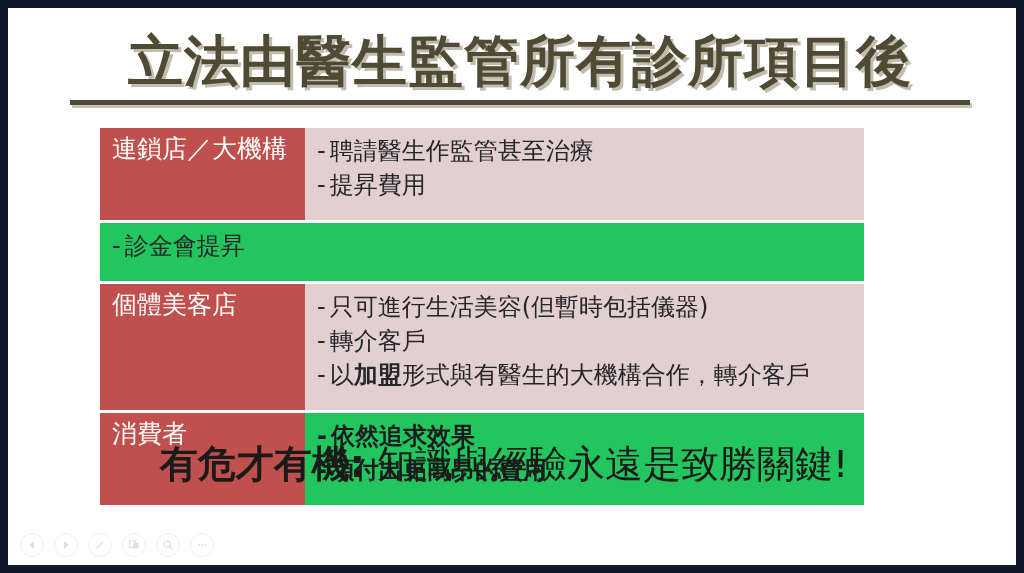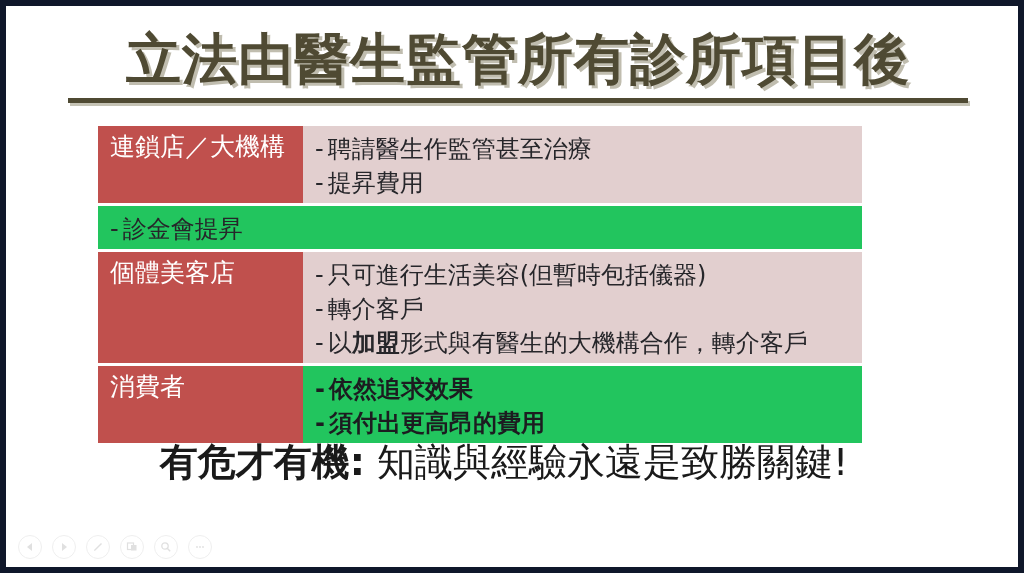--- a/index.html
+++ b/index.html
@@ -13,21 +13,21 @@
     overflow: hidden;
     font-family: "DejaVu Sans", "Liberation Sans", sans-serif;
   }
 
   #slide {
     position: relative;
     width: 1024px;
     height: 573px;
     box-sizing: border-box;
     background: #ffffff;
-    border: 6px solid #0f172a;
+    border: 8px solid #0f172a;
     overflow: hidden;
   }
 
   
   #title-block {
     position: absolute;
     left: 62px;
     top: 20px;
     width: 900px;
     text-align: center;
@@ -70,21 +70,21 @@
     color: #ffffff;
     font-size: 25px;
     font-weight: normal;
     line-height: 30px;
     padding: 6px 0 6px 12px;
     box-sizing: border-box;
     white-space: nowrap;
   }
   .cell-body {
     flex: 1 1 auto;
-    padding: 6px 0 3px 12px;
+    padding: 6px 0 18px 12px;
     box-sizing: border-box;
     color: #26262a;
     font-size: 24px;
     line-height: 34px;
   }
   .tone-dark  { background: #e2cfcf; }
   .tone-light { background: #22c55e; }
   .bullet-line { white-space: nowrap; }
   .bullet-line .dash { margin-right: 4px; }
   .strong { font-weight: bold; }

